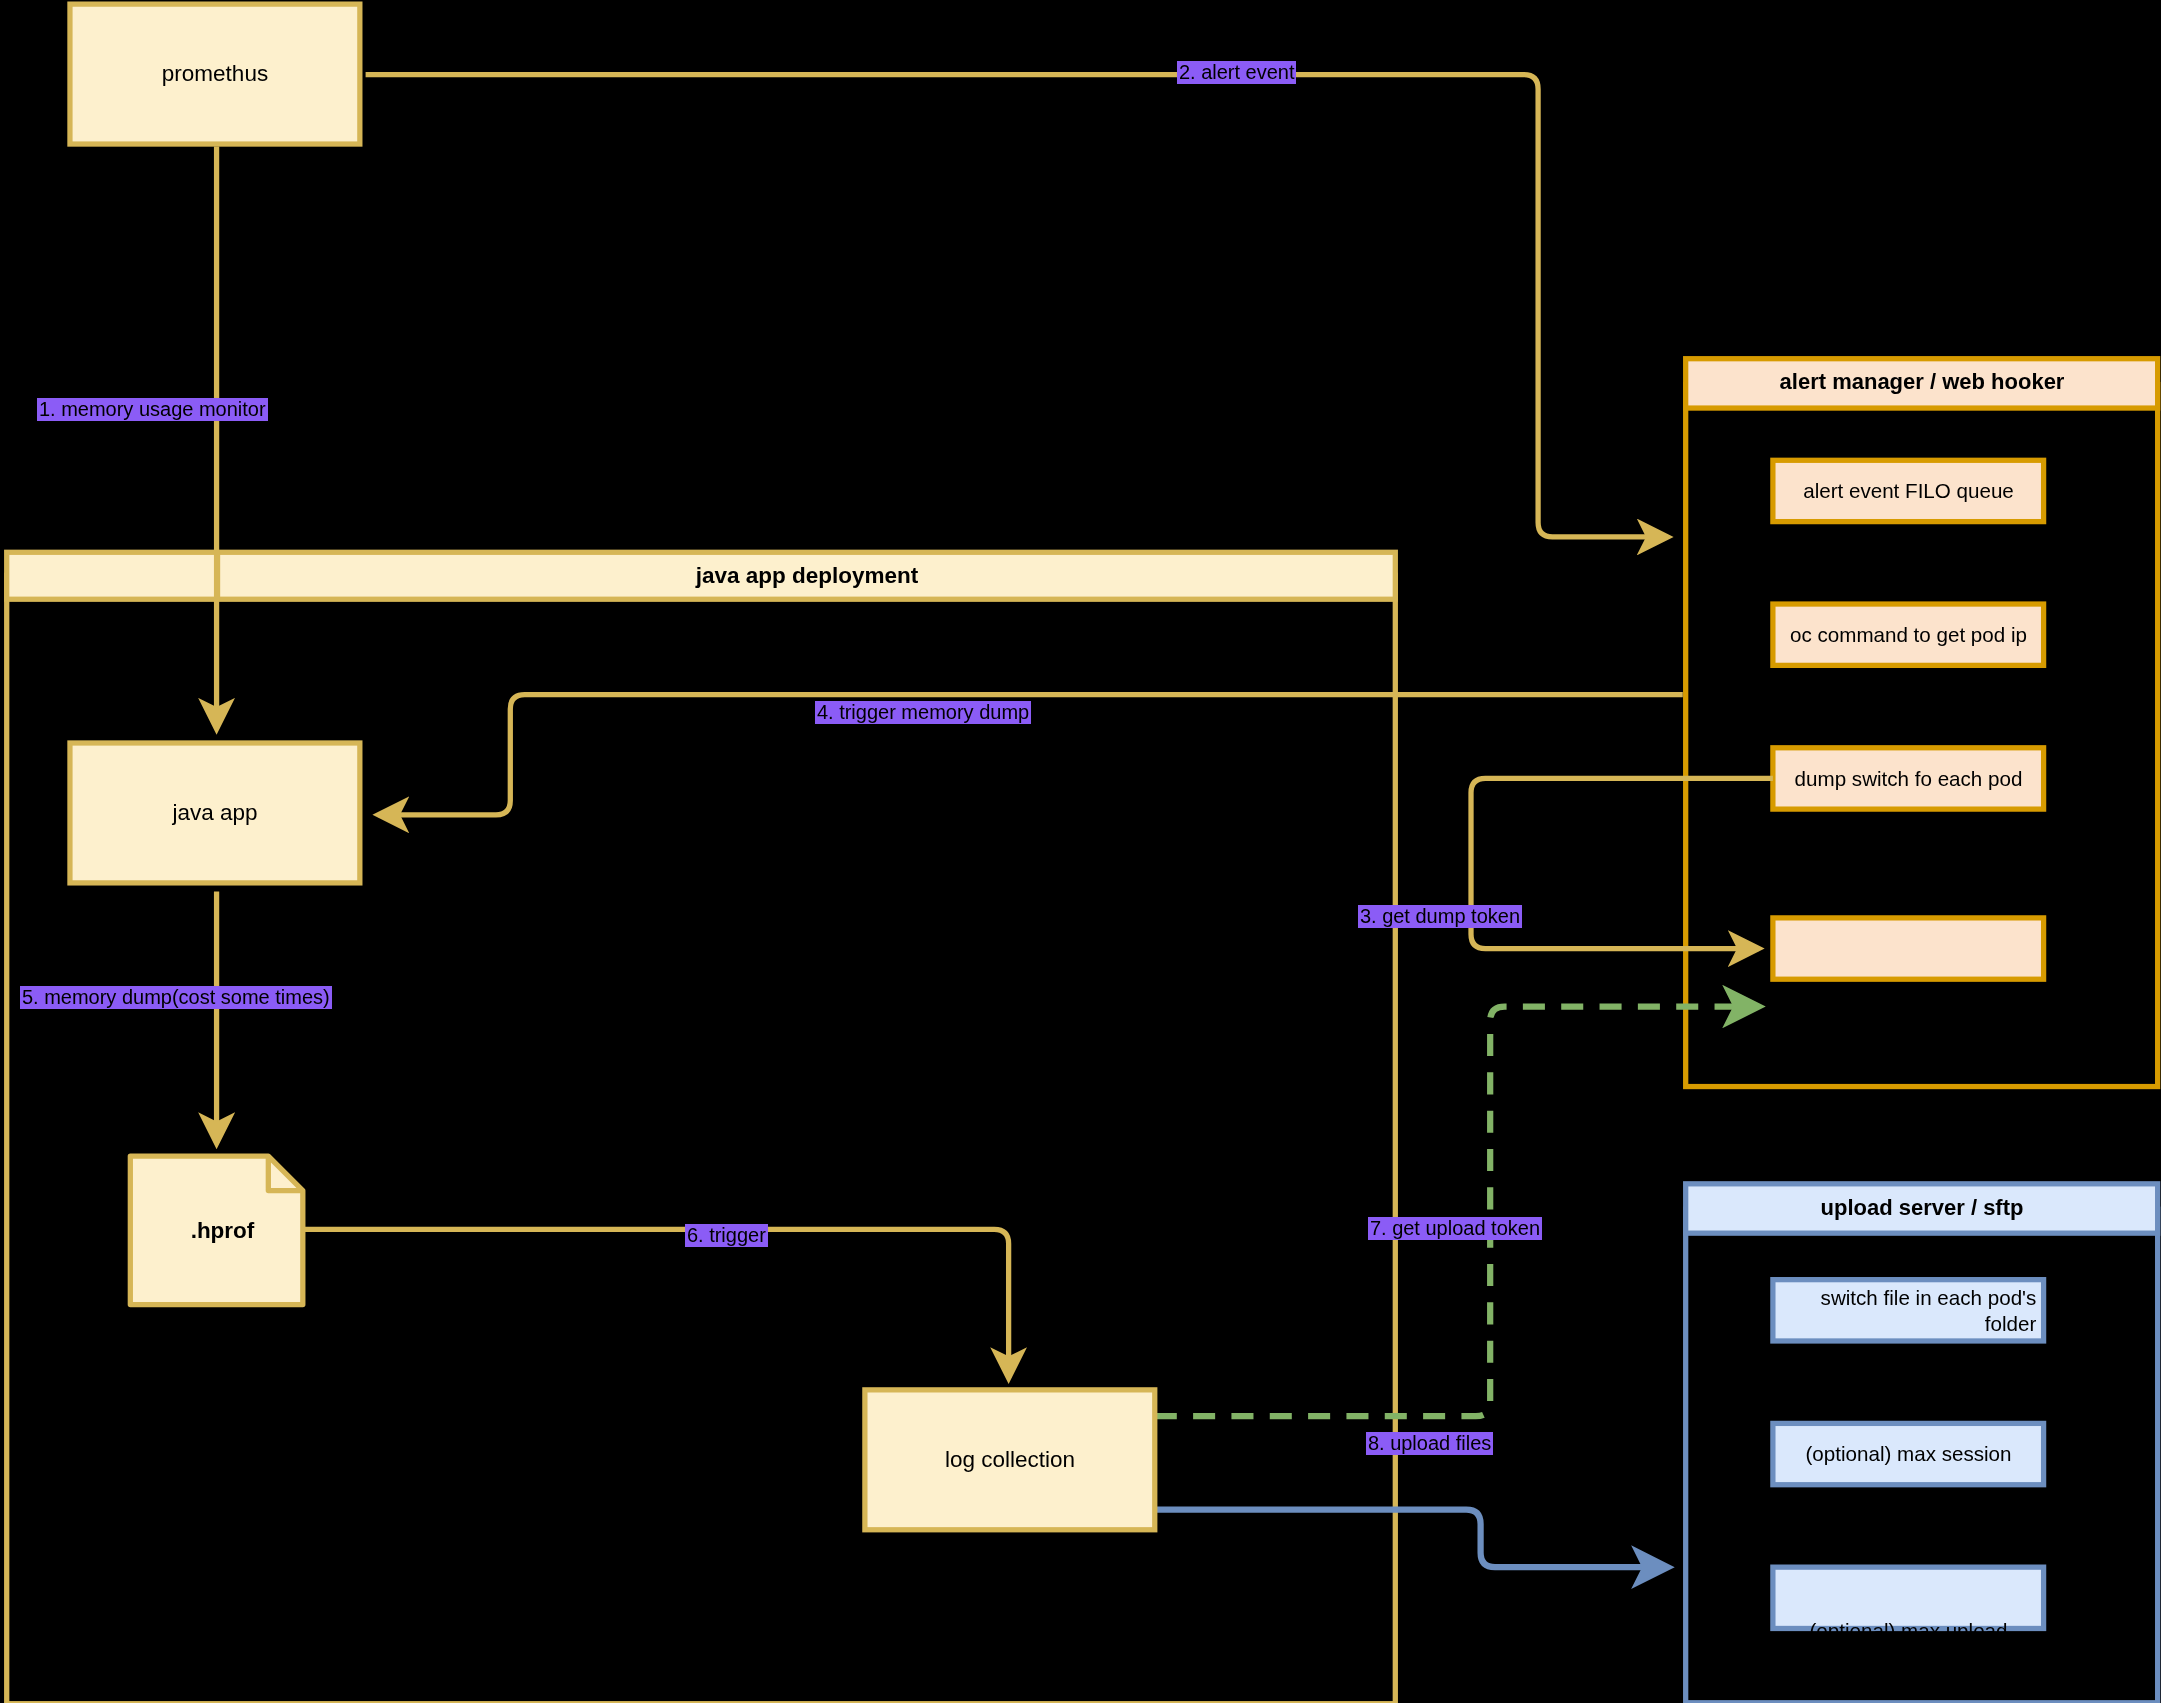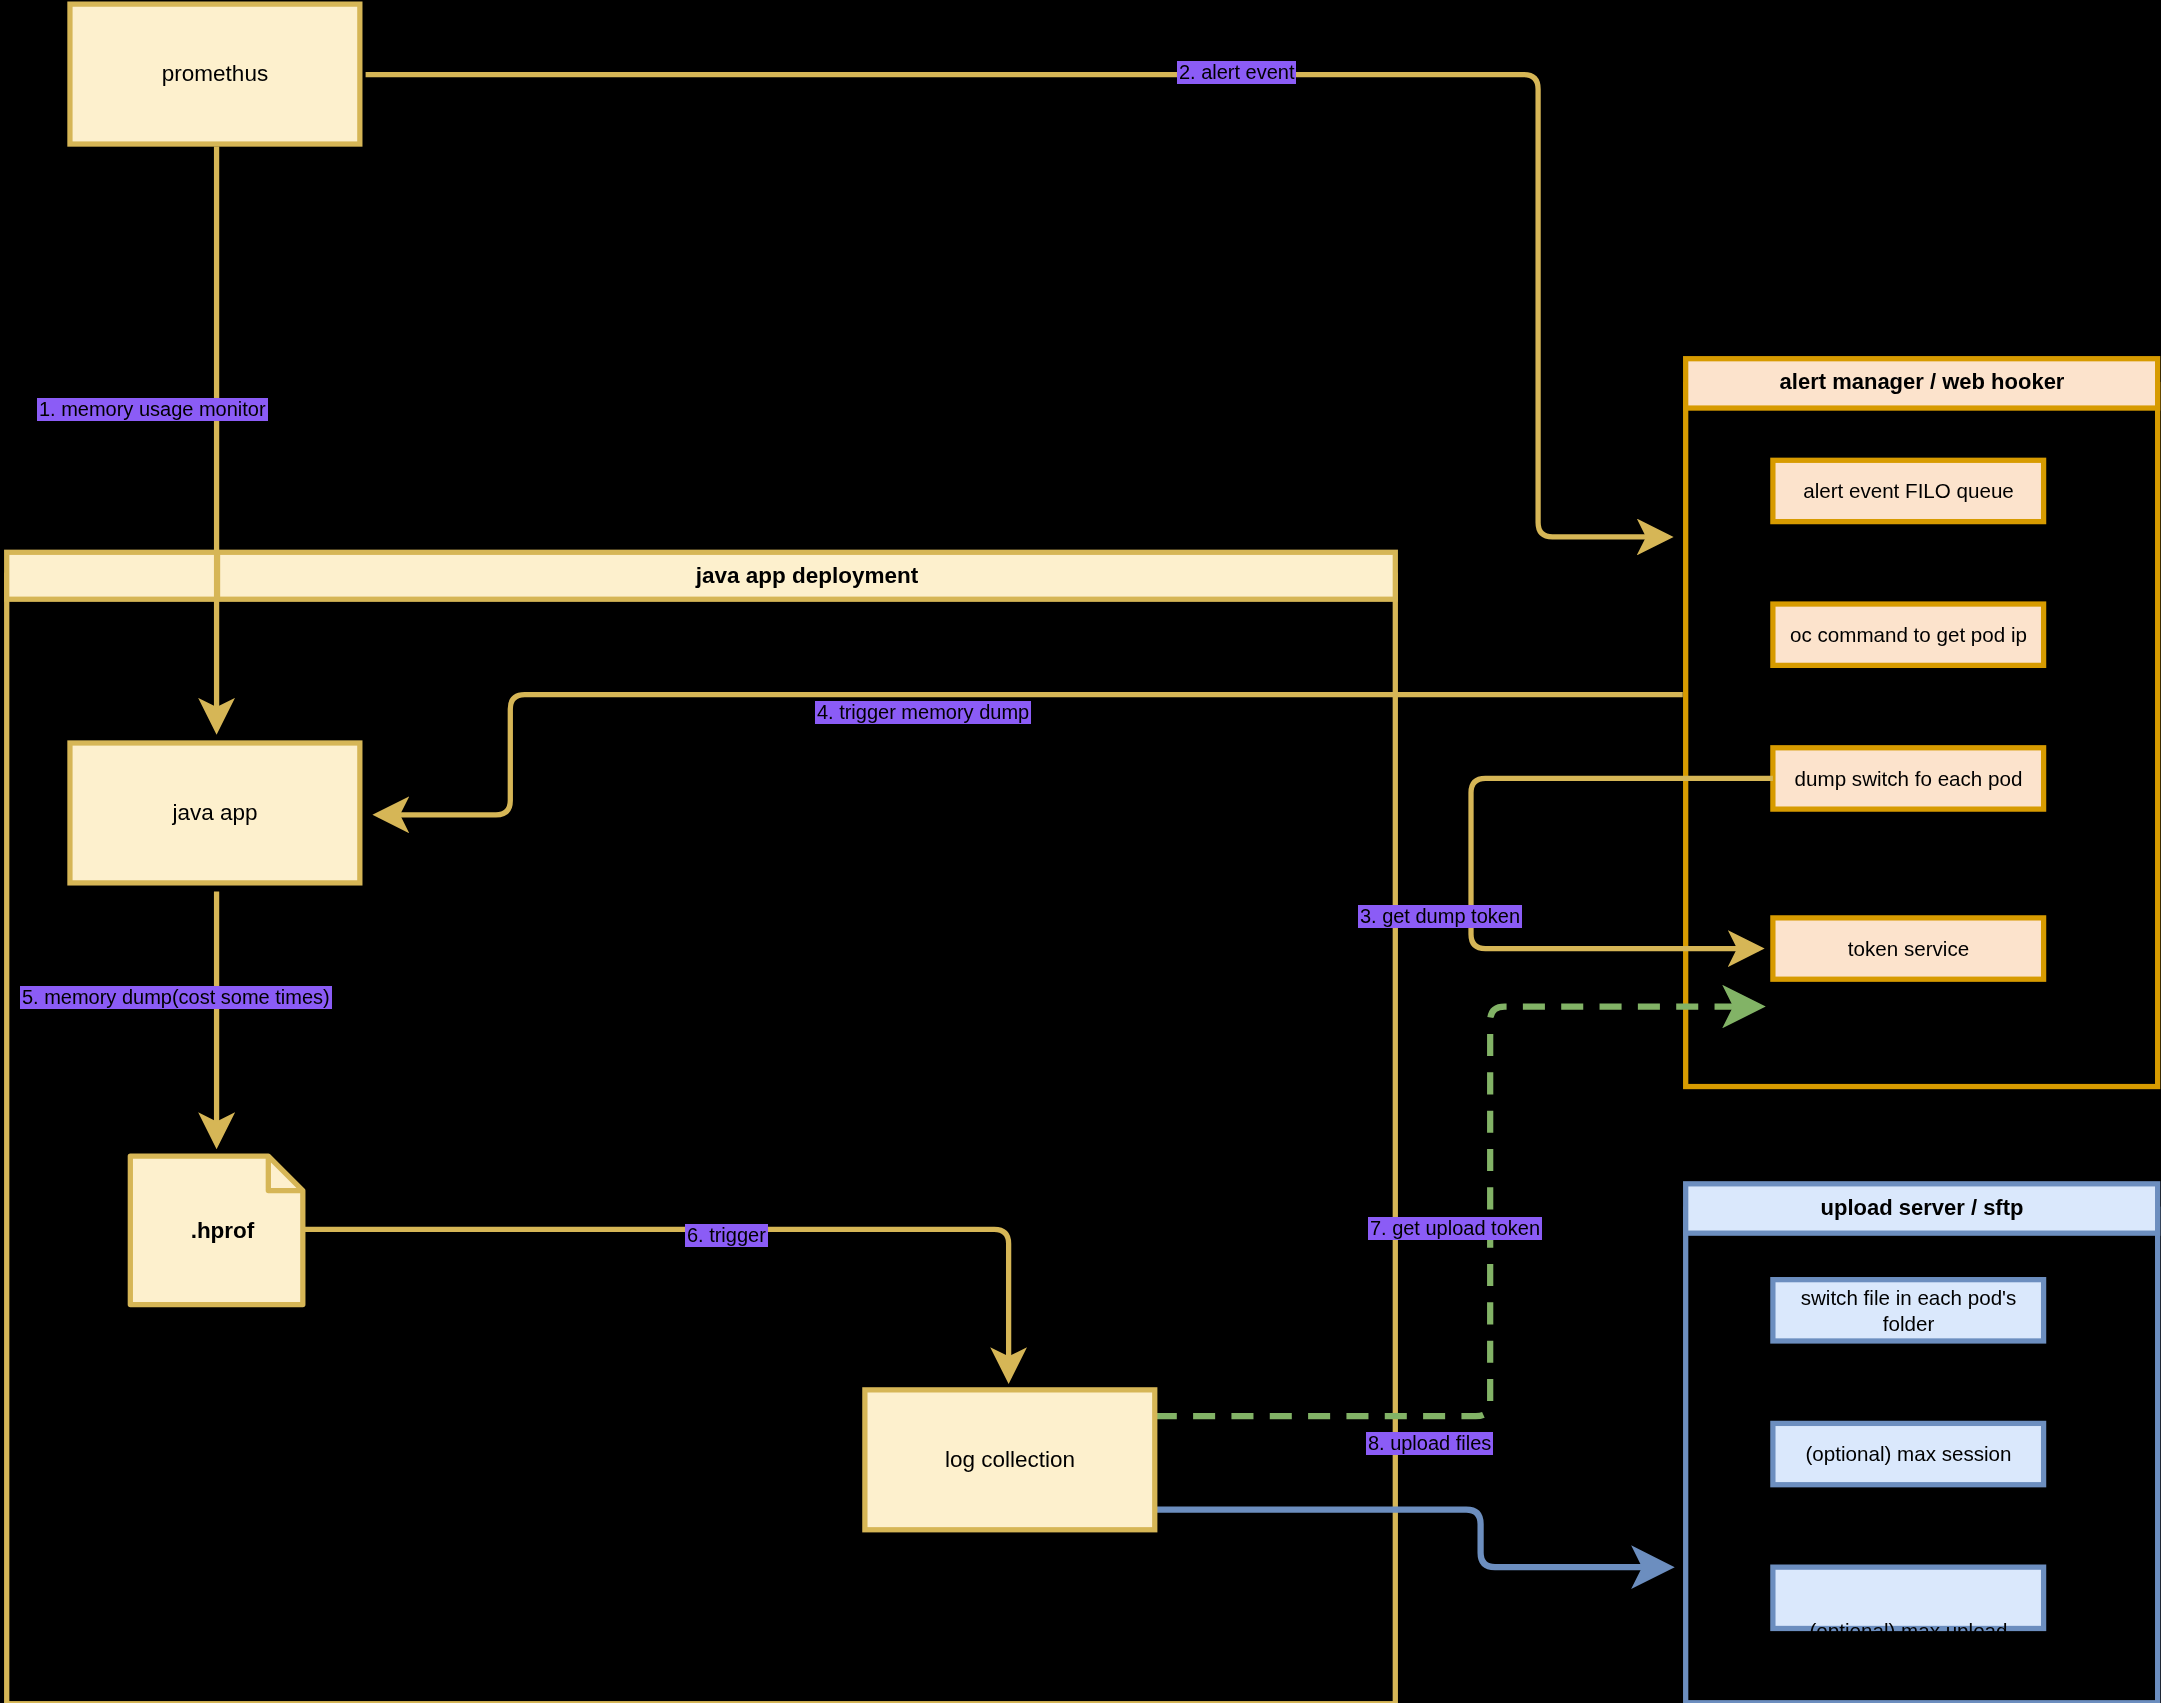--- a/index.html
+++ b/index.html
@@ -90,24 +90,23 @@
   <div class="nodeLbl" style="left:70px;top:743px;width:290px;height:140px;font-size:22.5px;">java app</div>
 
   <div class="nodeLbl" style="left:136px;top:1156px;width:173px;height:149px;font-size:22.5px;font-weight:bold;">.hprof</div>
 
   <div class="nodeLbl" style="left:865px;top:1390px;width:290px;height:140px;font-size:22.5px;">log collection</div>
 
   <div class="nodeLbl" style="left:1686px;top:358px;width:472px;height:49px;font-size:22px;font-weight:bold;">alert manager / web hooker</div>
   <div class="nodeLbl" style="left:1773px;top:460px;width:271px;height:61px;font-size:20.6px;padding:0 7.7px;box-sizing:border-box;">alert event FILO queue</div>
   <div class="nodeLbl" style="left:1773px;top:604px;width:271px;height:61px;font-size:20.6px;padding:0 7.7px;box-sizing:border-box;">oc command to get pod ip</div>
   <div class="nodeLbl" style="left:1773px;top:748px;width:271px;height:61px;font-size:20.6px;padding:0 7.7px;box-sizing:border-box;">dump switch fo each pod</div>
-  <div class="nodeLbl" style="left:1773px;top:918px;width:271px;height:61px;font-size:20.6px;padding:0 7.7px;box-sizing:border-box;">token service</div>
 
   <div class="nodeLbl" style="left:1686px;top:1184px;width:472px;height:49px;font-size:22px;font-weight:bold;">upload server / sftp</div>
-  <div class="nodeLbl" style="left:1773px;top:1280px;width:271px;height:61px;font-size:20.6px;padding:0 7.7px;box-sizing:border-box;">switch file in each pod's folder</div>
+  <div class="nodeLbl" style="left:1773px;top:1280px;width:271px;height:61px;font-size:20.6px;padding:0 7.7px;box-sizing:border-box;text-align:right;">switch file in each pod's folder</div>
   <div class="nodeLbl" style="left:1773px;top:1423px;width:271px;height:61px;font-size:20.6px;padding:0 7.7px;box-sizing:border-box;">(optional) max session</div>
   <div class="nodeLbl" style="left:1773px;top:1567px;width:271px;height:61px;font-size:20.6px;padding:0 7.7px;box-sizing:border-box;margin-top:46px;">(optional) max upload speed</div>
 
   <div class="edgeLbl" style="left:37px;top:398px;font-size:20px;">1. memory usage monitor</div>
   <div class="edgeLbl" style="left:1177px;top:61px;font-size:20px;">2. alert event</div>
   <div class="edgeLbl" style="left:1358px;top:905px;font-size:20px;">3. get dump token</div>
   <div class="edgeLbl" style="left:815px;top:701px;font-size:20px;">4. trigger memory dump</div>
   <div class="edgeLbl" style="left:20px;top:986px;font-size:20px;">5. memory dump(cost some times)</div>
   <div class="edgeLbl" style="left:685px;top:1224px;font-size:20px;">6. trigger</div>
   <div class="edgeLbl" style="left:1368px;top:1217px;font-size:20px;">7. get upload token</div>

